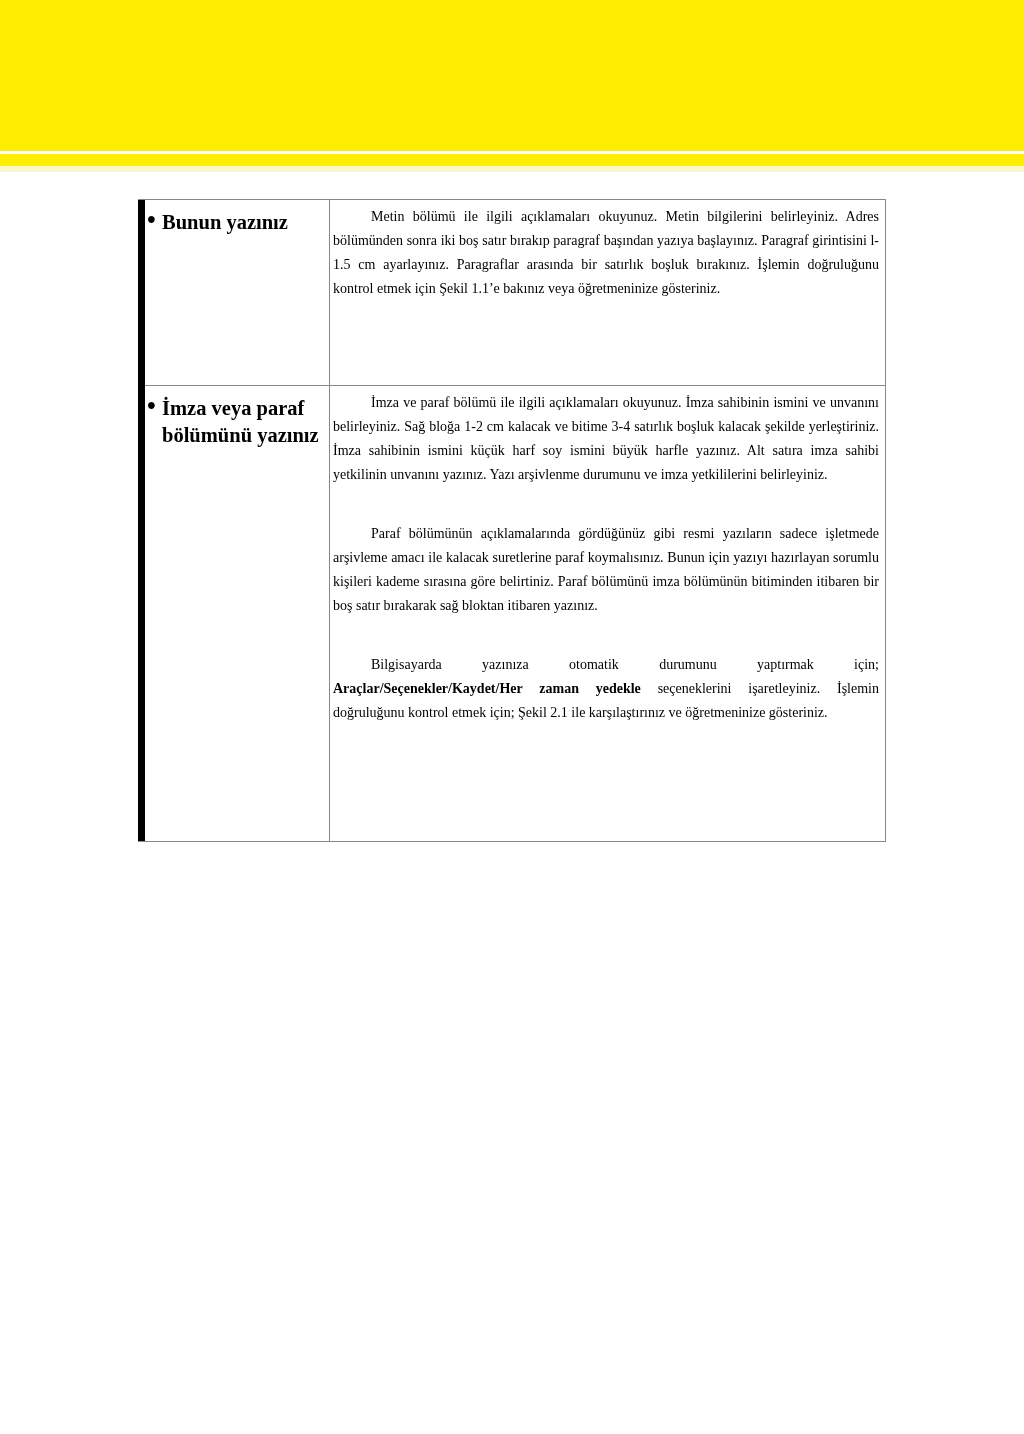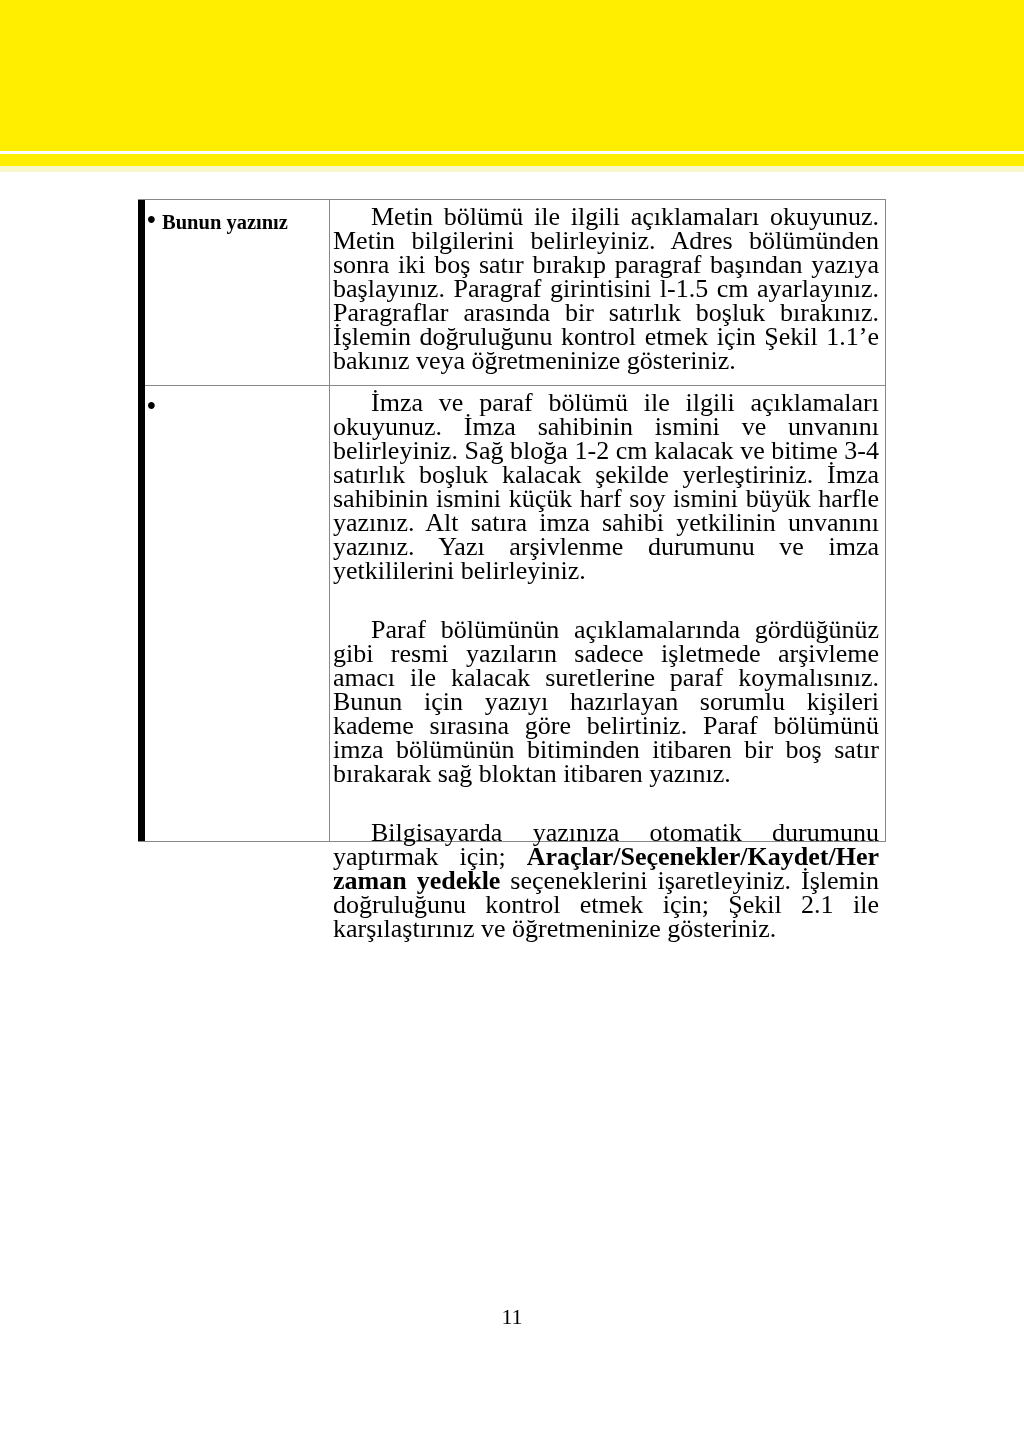--- a/index.html
+++ b/index.html
@@ -83,21 +83,21 @@
     color: #000000;
     display: block;
   }
   .cell-text {
     flex: 1;
     box-sizing: border-box;
     padding: 5px 6px 0 3px;
   }
   .para {
     margin: 0;
-    font-size: 26px;
+    font-size: 14px;
     line-height: 24px;
     color: #000000;
     text-align: justify;
     text-align-last: left;
     text-indent: 38px;
   }
   .para + .para { margin-top: 35px; }
   .para b { font-weight: bold; }
   
   .page-number {
@@ -128,24 +128,24 @@
         <span class="label-text">Bunun yazınız</span>
       </div>
       <div class="cell-text">
         <p class="para">Metin bölümü ile ilgili açıklamaları okuyunuz. Metin bilgilerini belirleyiniz. Adres bölümünden sonra iki boş satır bırakıp paragraf başından yazıya başlayınız. Paragraf girintisini l-1.5 cm ayarlayınız. Paragraflar arasında bir satırlık boşluk bırakınız. İşlemin doğruluğunu kontrol etmek için Şekil 1.1’e bakınız veya öğretmeninize gösteriniz.</p>
       </div>
     </div>
 
     <div class="t-row second">
       <div class="cell-label">
         <span class="bullet">•</span>
+        <span class="label-text">İmza veya paraf bölümünü yazınız</span>
       </div>
       <div class="cell-text">
         <p class="para">İmza ve paraf bölümü ile ilgili açıklamaları okuyunuz. İmza sahibinin ismini ve unvanını belirleyiniz. Sağ bloğa 1-2 cm kalacak ve bitime 3-4 satırlık boşluk kalacak şekilde yerleştiriniz. İmza sahibinin ismini küçük harf soy ismini büyük harfle yazınız. Alt satıra imza sahibi yetkilinin unvanını yazınız. Yazı arşivlenme durumunu ve imza yetkililerini belirleyiniz.</p>
         <p class="para">Paraf bölümünün açıklamalarında gördüğünüz gibi resmi yazıların sadece işletmede arşivleme amacı ile kalacak suretlerine paraf koymalısınız. Bunun için yazıyı hazırlayan sorumlu kişileri kademe sırasına göre belirtiniz. Paraf bölümünü imza bölümünün bitiminden itibaren bir boş satır bırakarak sağ bloktan itibaren yazınız.</p>
         <p class="para"><span>Bilgisayarda yazınıza otomatik durumunu yaptırmak için; </span><b>Araçlar/Seçenekler/Kaydet/Her zaman yedekle</b><span> seçeneklerini işaretleyiniz. İşlemin doğruluğunu kontrol etmek için; Şekil 2.1 ile karşılaştırınız ve öğretmeninize gösteriniz.</span></p>
       </div>
     </div>
   </div>
 
-  <div class="page-number">11</div>
 
 </div>
 
 </body></html>

